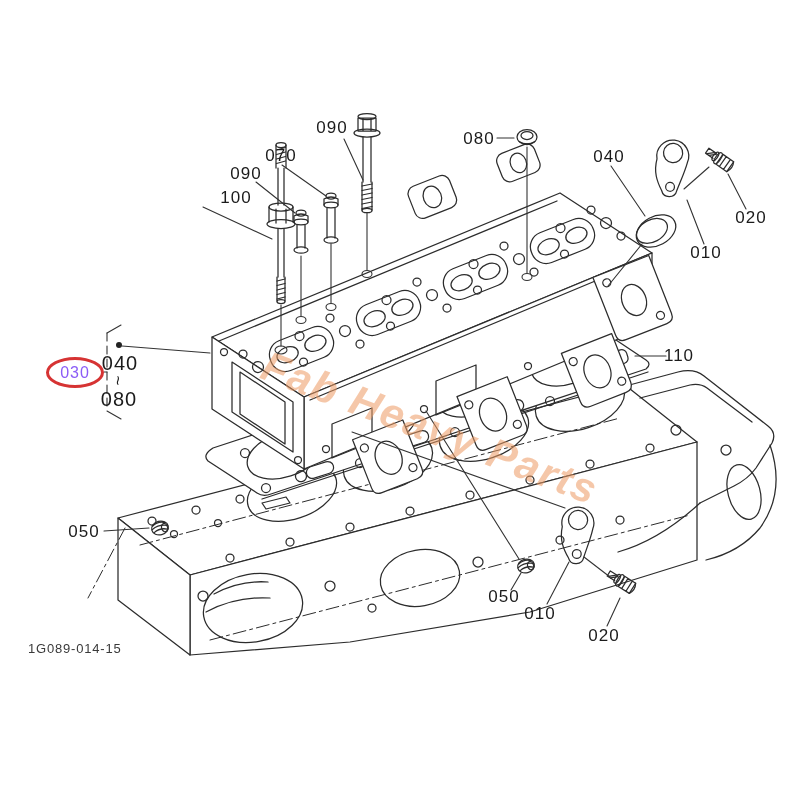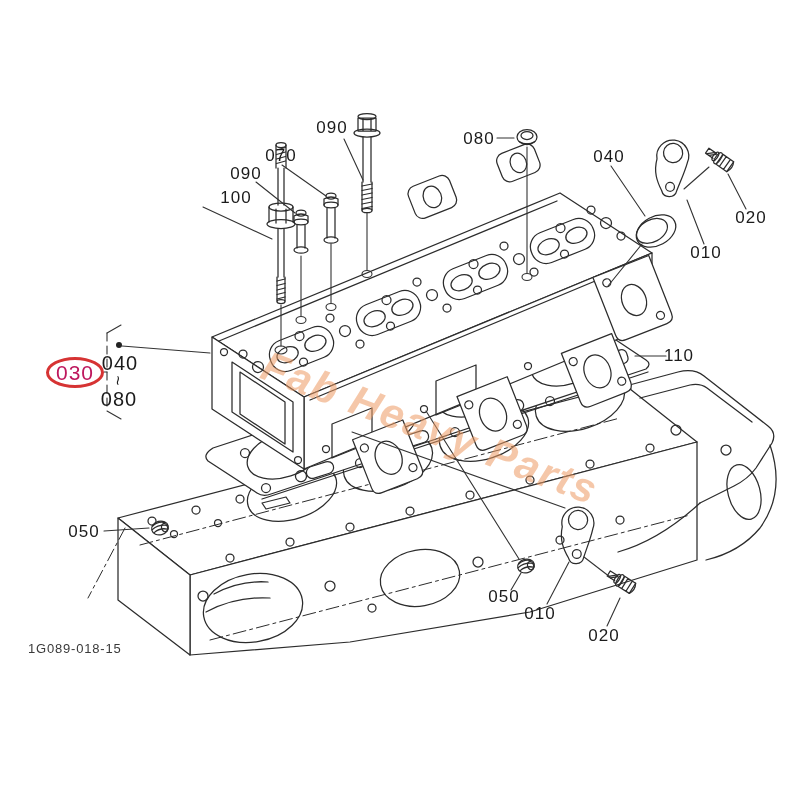--- a/index.html
+++ b/index.html
@@ -11,21 +11,21 @@
   #art .ld{stroke:#333333;stroke-width:1.1;}
   #art .dsh{stroke-dasharray:8 5;}
   #art .ddot{stroke-dasharray:13 4 3 4;stroke-width:1;}
   #art .cdot{fill:#222222;stroke:none;}
   .lb{position:absolute;transform:translate(-50%,-50%);font-size:17px;color:#1b1b1b;
       letter-spacing:1px;white-space:nowrap;}
   .lb.small{font-size:20px;}
   .tilde{font-size:17px;transform:translate(-50%,-50%) rotate(90deg);}
   #red-oval{position:absolute;left:46px;top:357px;width:58px;height:31px;border:3px solid #d63333;
       border-radius:50%;display:flex;align-items:center;justify-content:center;box-sizing:border-box;}
-  #red-oval span{font-size:21px;color:#be185d;letter-spacing:1px;}
+  #red-oval span{font-size:16px;color:#8b5cf6;letter-spacing:1px;}
   #wm{position:absolute;left:272px;top:342px;transform:rotate(21deg);transform-origin:left top;
       font-size:42px;font-weight:bold;font-style:italic;color:#ee9b63;opacity:0.55;
       letter-spacing:2px;white-space:nowrap;}
   #code{position:absolute;left:28px;top:641px;font-size:13px;color:#3a3a3a;letter-spacing:0.8px;}
 </style>
 </head>
 <body>
 
 <div id="stage">
 
@@ -364,15 +364,15 @@
 <div class="lb small" style="left:119px;top:399px;">080</div>
 <div class="lb" style="left:84px;top:532px;">050</div>
 <div class="lb" style="left:504px;top:597px;">050</div>
 <div class="lb" style="left:540px;top:614px;">010</div>
 <div class="lb" style="left:604px;top:636px;">020</div>
 
 <div id="red-oval">
   <span>030</span>
 </div>
 
-<div id="code">1G089-018-15</div>
+<div id="code">1G089-014-15</div>
 
 </div>
 
 </body></html>

